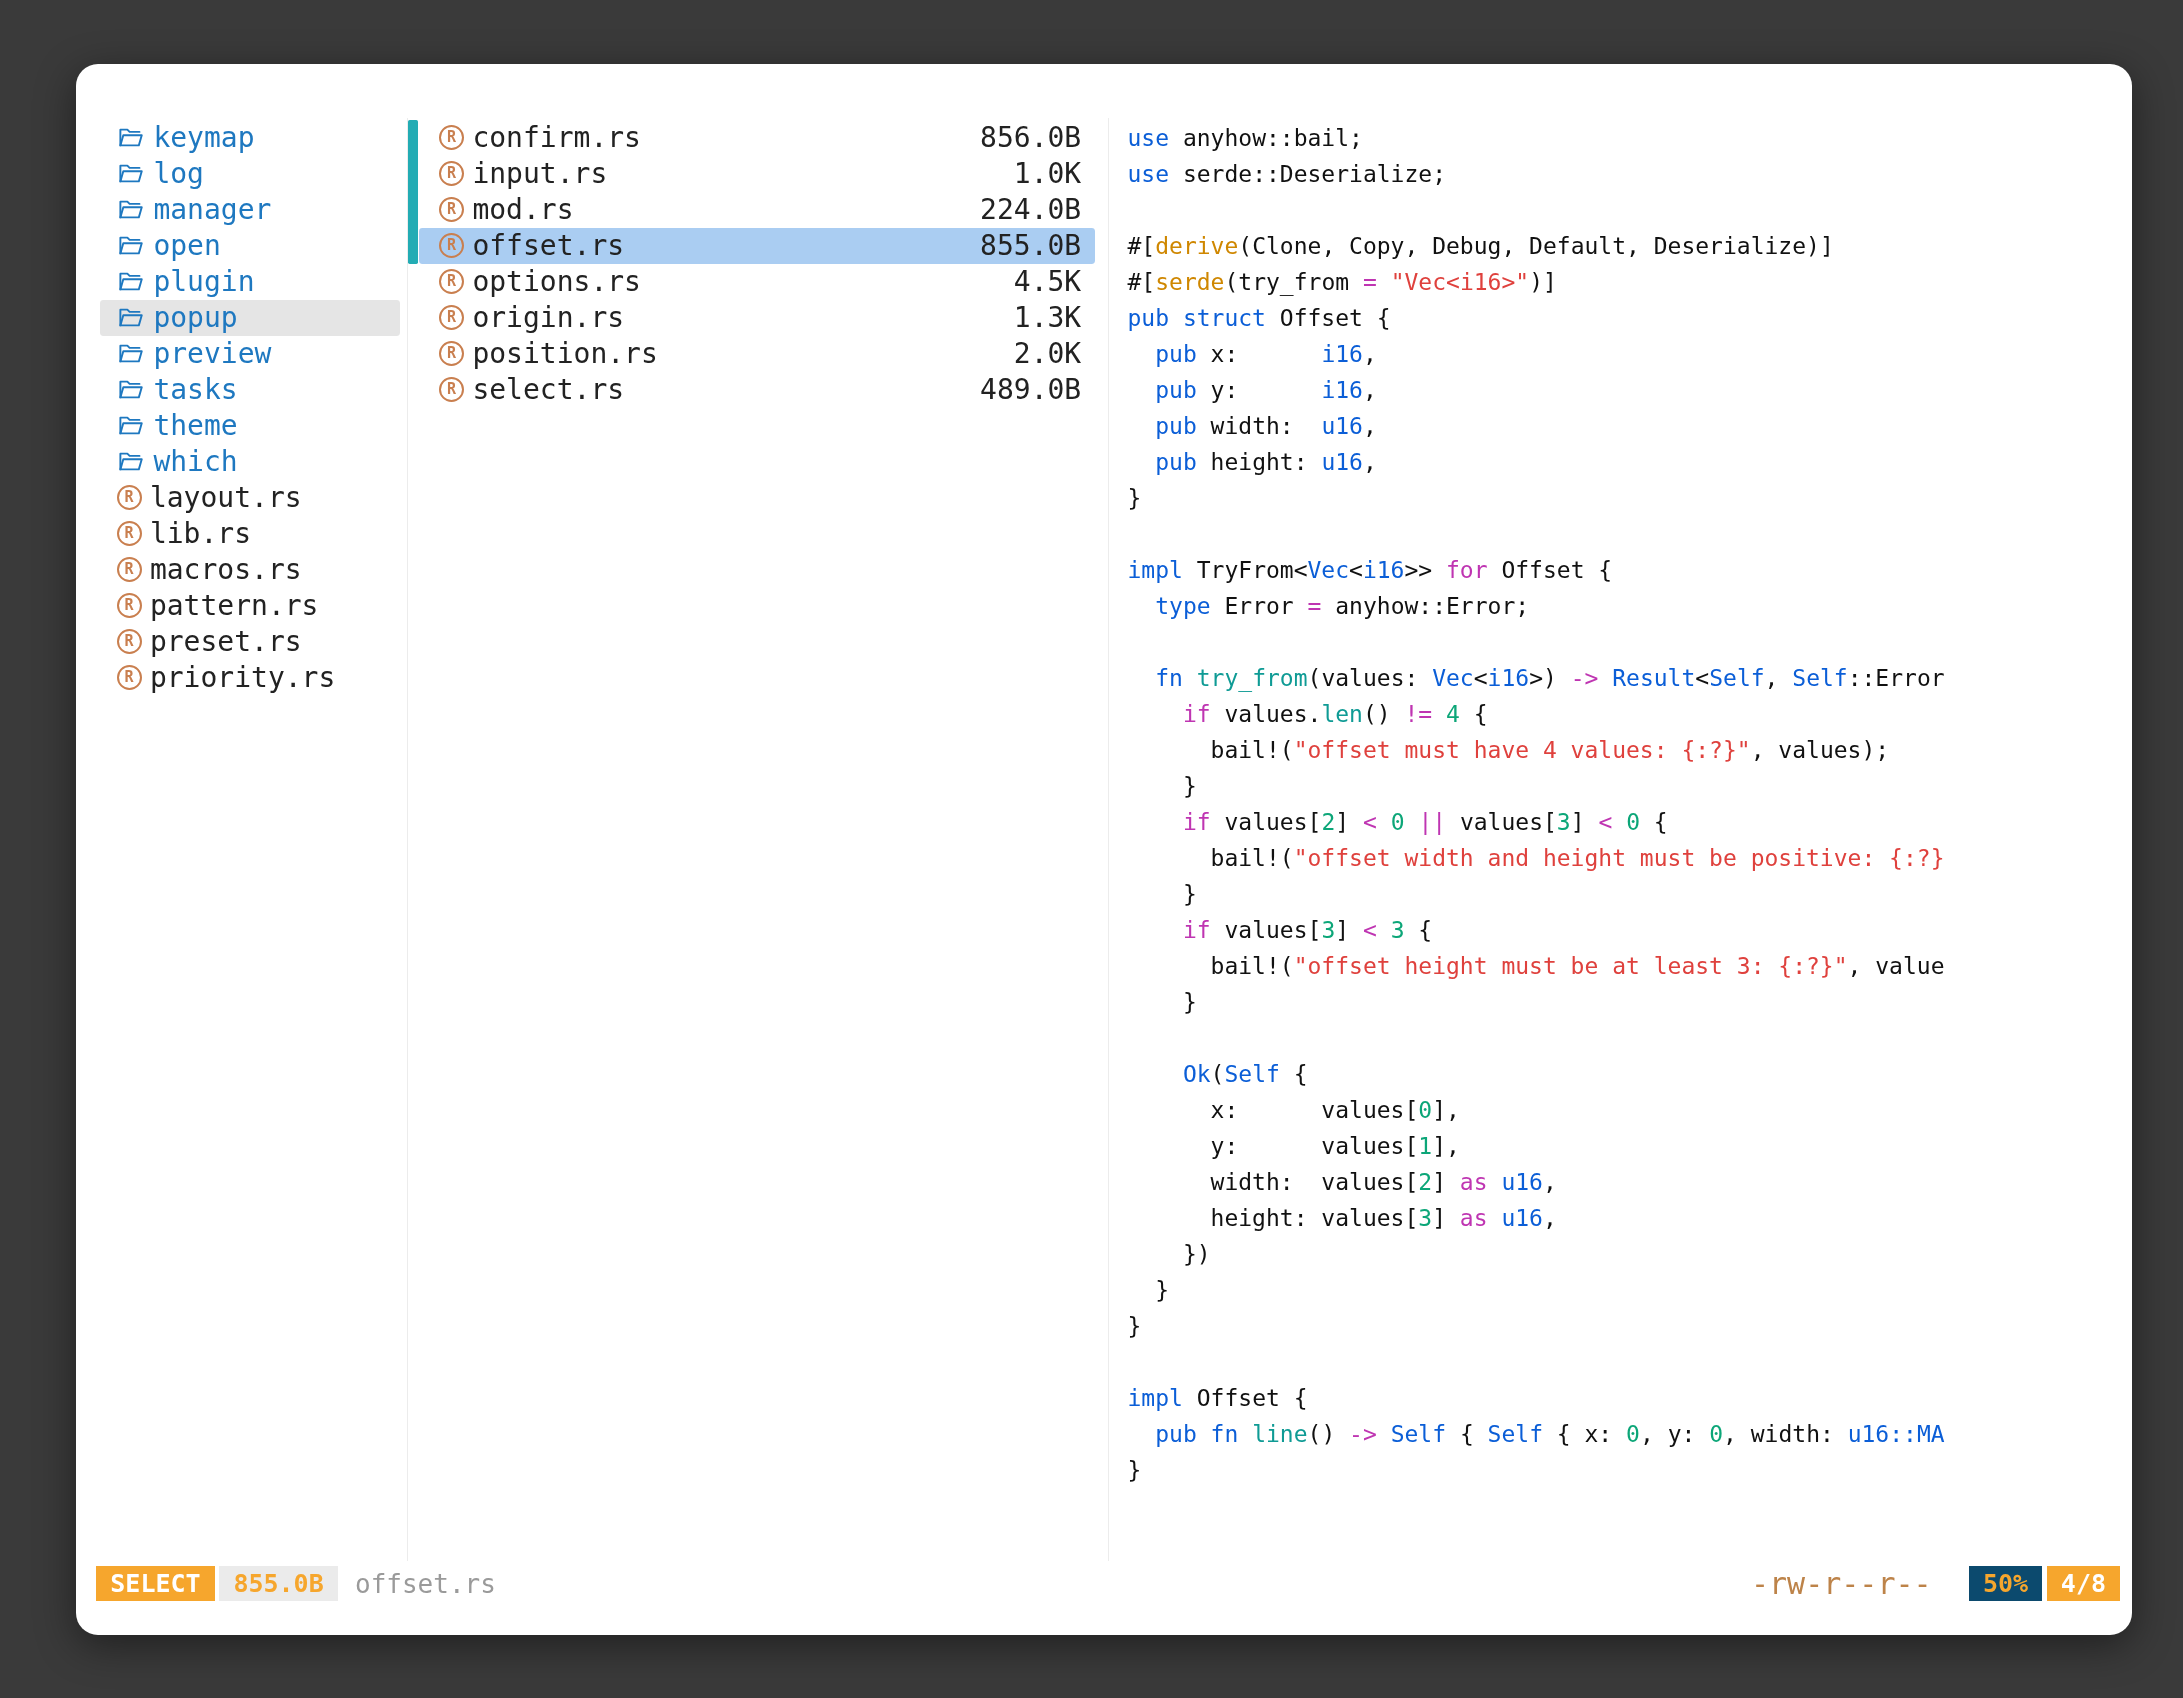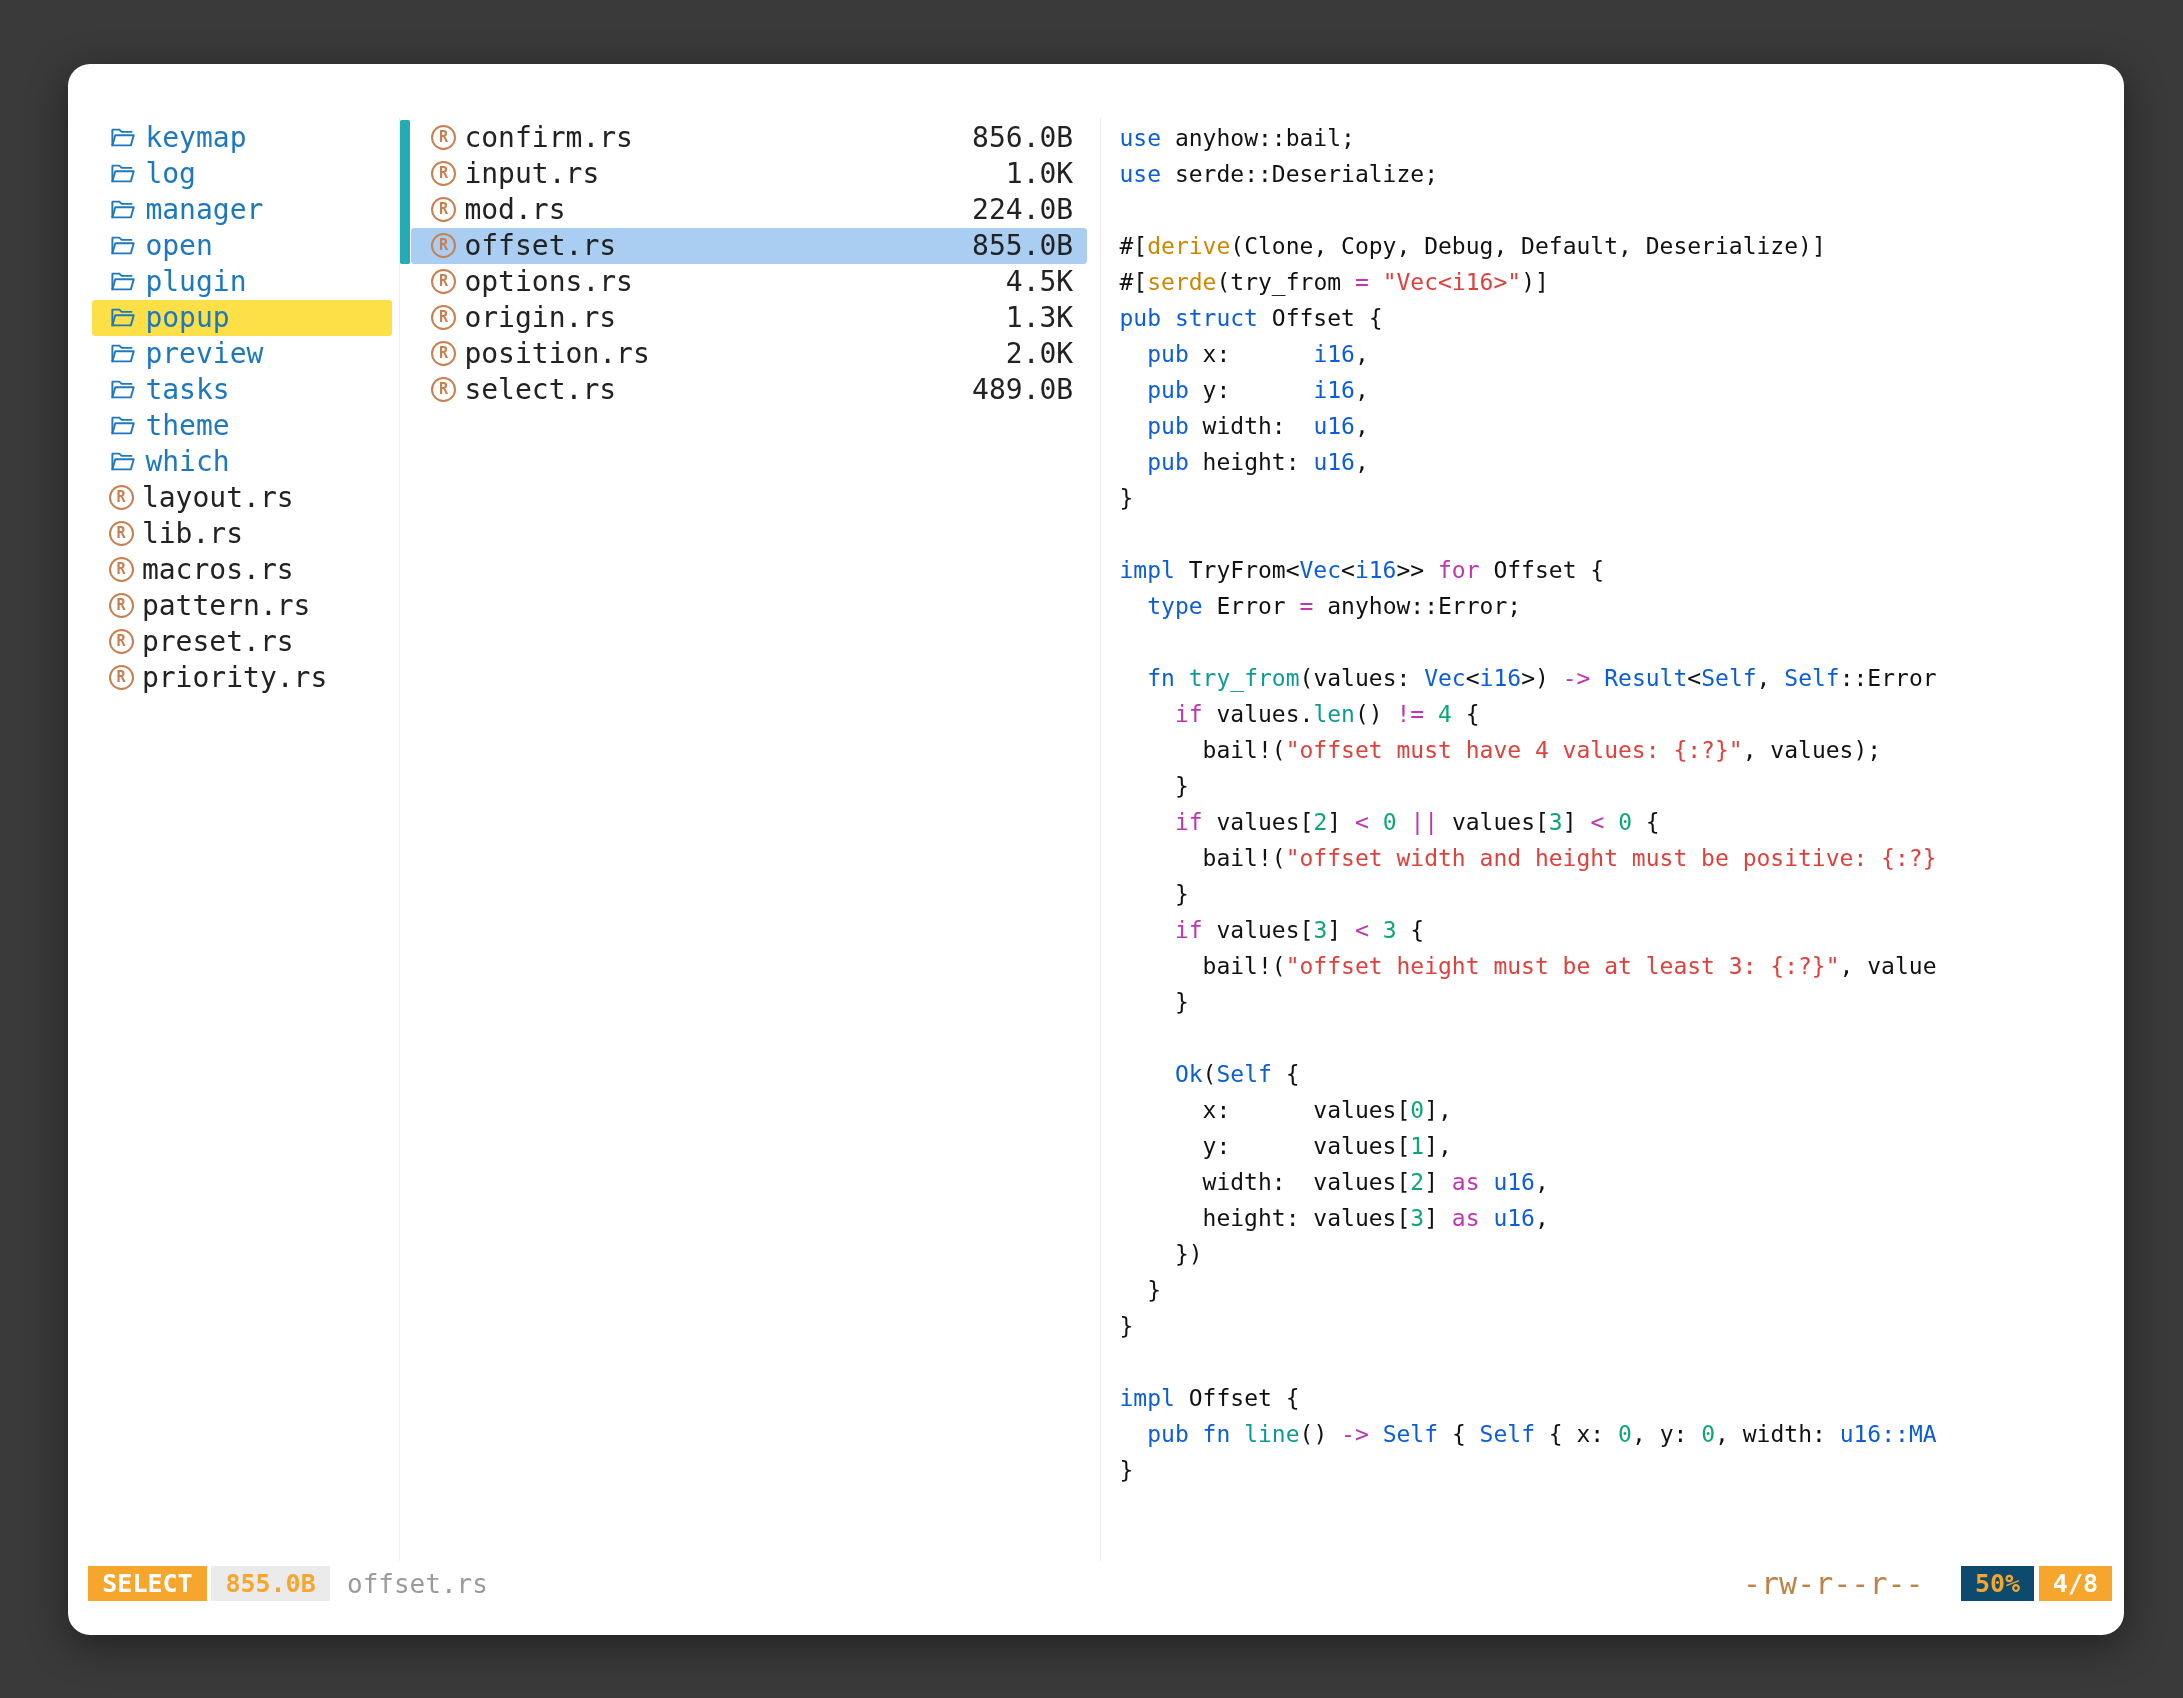--- a/index.html
+++ b/index.html
@@ -3,36 +3,36 @@
 <meta charset="utf-8">
 <style>
   * { margin:0; padding:0; box-sizing:border-box; }
   html,body {
     width:2183px; height:1698px;
     background:#3a3a3a;
     font-family:"DejaVu Sans Mono", monospace;
     overflow:hidden;
   }
   .window {
-    position:absolute; left:68px; top:64px;
+    position:absolute; left:76px; top:64px;
     width:2056px; height:1571px;
     background:#ffffff; border-radius:22px;
     box-shadow:0 10px 40px rgba(0,0,0,0.45);
     display:flex; flex-direction:column; overflow:hidden;
   }
   .panes { flex:1; min-height:0; display:flex; padding-top:54px; }
 
   
   .sidebar { width:332px; padding-left:23.5px; padding-top:1.7px; border-right:1.7px solid #ececec; }
   .row { display:flex; align-items:center; height:36px; font-size:28px; border-radius:3.4px; }
   .side-row { width:300px; padding-left:17px; }
   .side-row .icon { margin-right:8.4px; }
   .side-row.folder .lbl { color:#1e78c0; }
   .side-row.file .lbl { color:#222; }
-  .side-row.sel { background:#fde047; }
+  .side-row.sel { background:#e5e5e5; }
 
   .icon { display:inline-flex; align-items:center; justify-content:center; flex:none; }
   .folder-icon { width:28.5px; height:28.5px; color:#1e78c0; }
   .rust-icon {
     width:25px; height:25px; border:2.5px solid #c97f4f; border-radius:50%;
     color:#c97f4f; font-size:15px; font-weight:bold; line-height:1;
   }
 
   
   .filelist { position:relative; width:701px; padding:1.7px 13.4px 0 11px; border-right:1.7px solid #ececec; }

